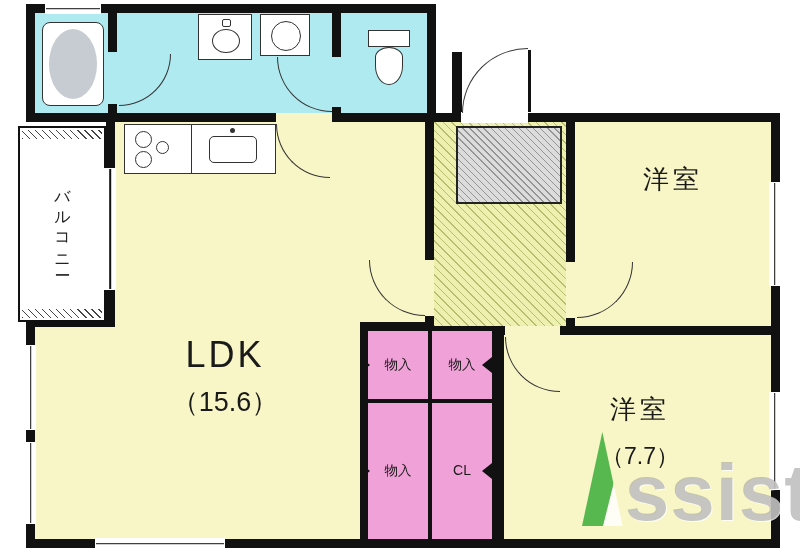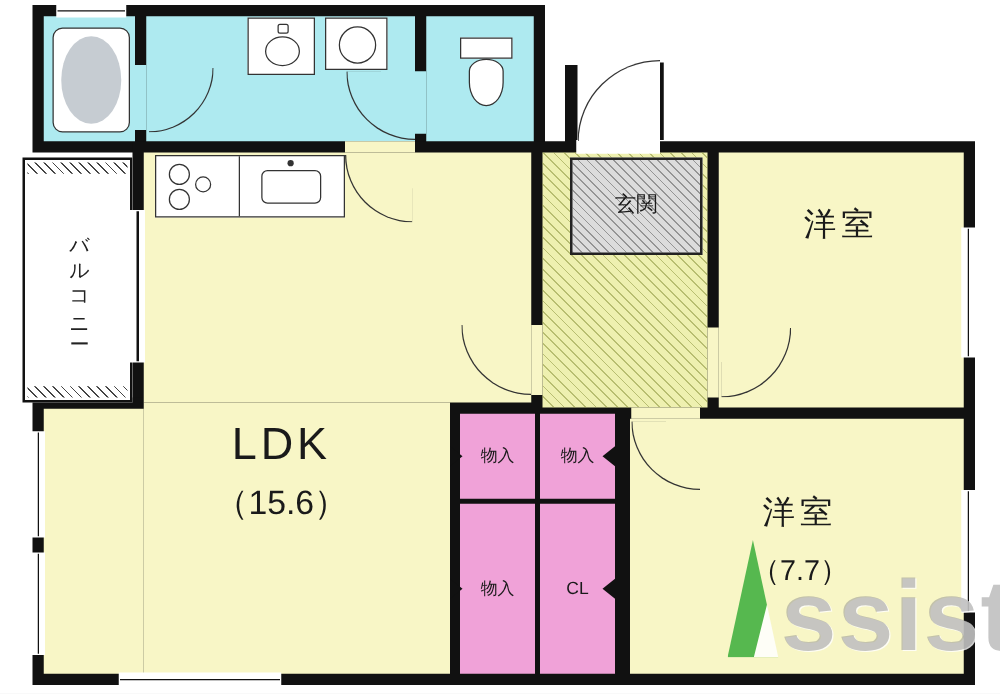--- a/index.html
+++ b/index.html
@@ -150,21 +150,20 @@
 
   <div class="lbl" style="left:575px;top:162px;width:196px;">
     <div style="font-size:26px;letter-spacing:4px;">洋室</div>
   </div>
 
   <div class="lbl" style="left:510px;top:392px;width:260px;">
     <div style="font-size:26px;letter-spacing:4px;">洋室</div>
     <div style="font-size:23px;margin-top:14px;">（7.7）</div>
   </div>
 
-  <div class="lbl" style="left:456px;top:152px;width:106px;font-size:17px;">玄関</div>
 
   <div class="lbl" style="left:368px;top:356px;width:60px;font-size:13.5px;">物入</div>
   <div class="lbl" style="left:432px;top:356px;width:60px;font-size:13.5px;">物入</div>
   <div class="lbl" style="left:368px;top:462px;width:60px;font-size:13.5px;">物入</div>
   <div class="lbl" style="left:432px;top:462px;width:60px;font-size:14px;">CL</div>
 
   <div class="wm">
     <div class="wm-tri">
       <span class="hidden-a">A</span>
       <div class="wm-tri-inner"></div>

